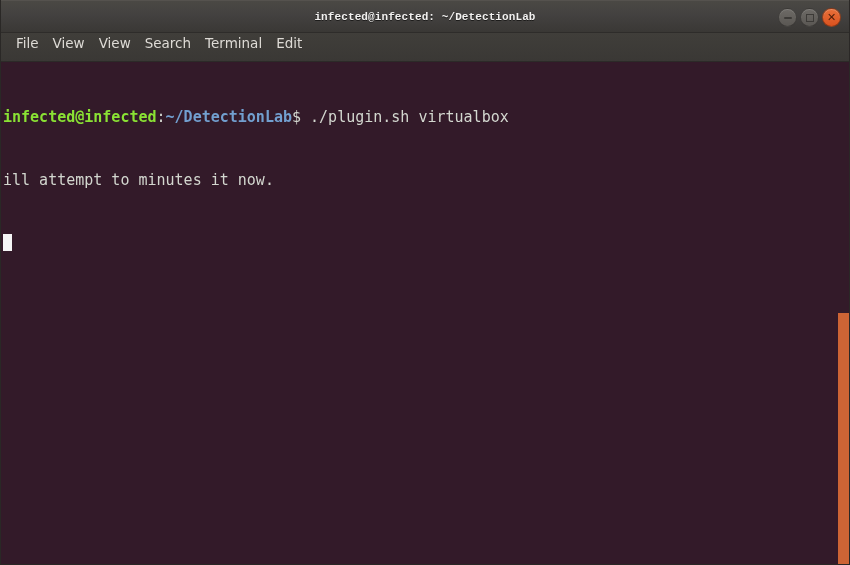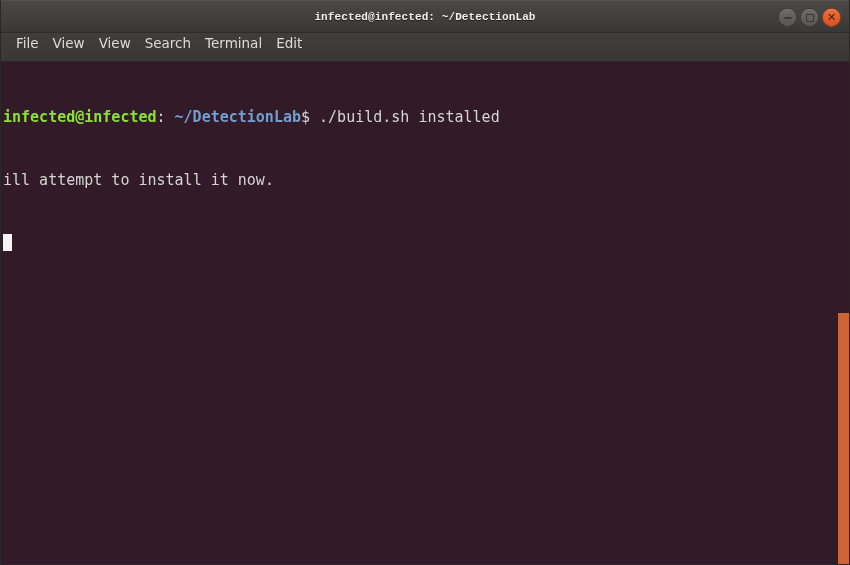--- a/index.html
+++ b/index.html
@@ -129,21 +129,21 @@
     right: 12px;
     font-family: "DejaVu Sans Mono", monospace;
     font-size: 15px;
     line-height: 21px;
     color: #d3d7cf;
     white-space: pre;
     letter-spacing: 0px;
   }
   .tline { height: 21px; white-space: pre; }
   .c-green  { color: #8ae234; font-weight: bold; margin-top: 8px; }
-  .c-blue   { color: #729fcf; font-weight: bold; margin-left: 9px; }
+  .c-blue   { color: #729fcf; font-weight: bold; }
   .c-white  { color: #d3d7cf; }
   .cursor {
     display: inline-block;
     width: 9px;
     height: 17px;
     background: #f5f5f5;
     vertical-align: -3px;
   }
 
   
@@ -186,22 +186,22 @@
     <div class="menu-item">File</div>
     <div class="menu-item">View</div>
     <div class="menu-item">View</div>
     <div class="menu-item">Search</div>
     <div class="menu-item">Terminal</div>
     <div class="menu-item">Edit</div>
   </div>
 
   <div id="terminal">
     <div id="term-text">
-      <div class="tline"><span class="c-green">infected@infected</span><span class="c-white">:</span><span class="c-blue">~/DetectionLab</span><span class="c-white">$</span><span class="c-white"> ./build.sh installed</span></div>
-      <div class="tline">ill attempt to install it now.</div>
+      <div class="tline"><span class="c-green">infected@infected</span><span class="c-white">:</span><span class="c-blue">~/DetectionLab</span><span class="c-white">$</span><span class="c-white"> ./plugin.sh virtualbox</span></div>
+      <div class="tline">ill attempt to minutes it now.</div>
       <div class="tline"><span class="cursor"></span></div>
     </div>
 
     <div id="scrollbar-track">
       <div id="scrollbar-thumb" style="top: 251px; height: 252px;"></div>
     </div>
   </div>
 
 </div>
 

